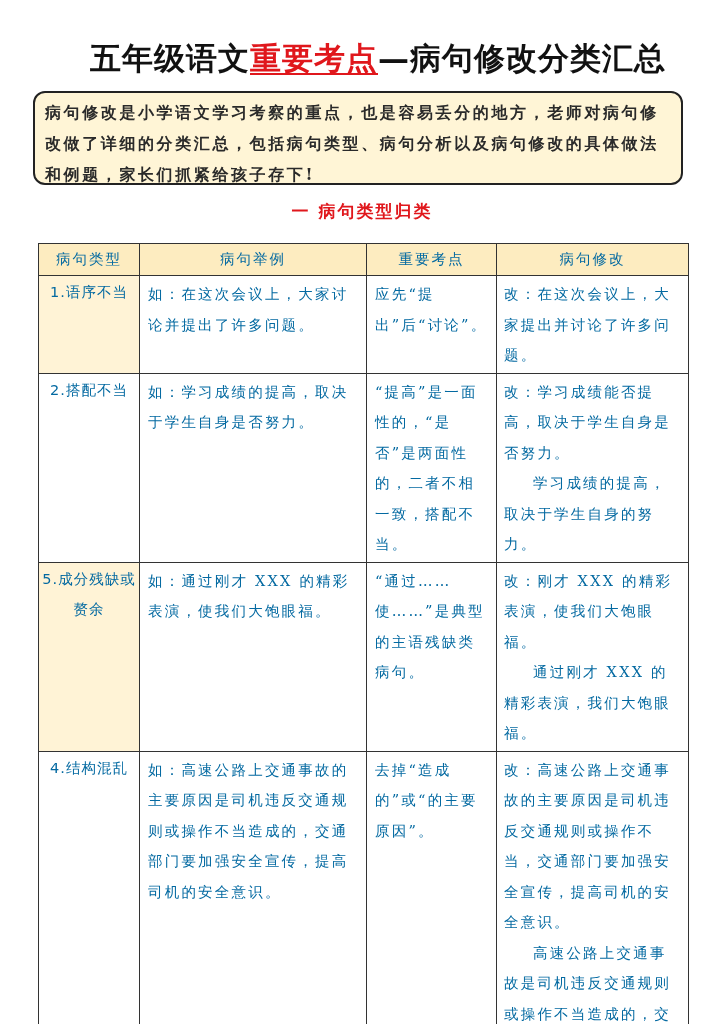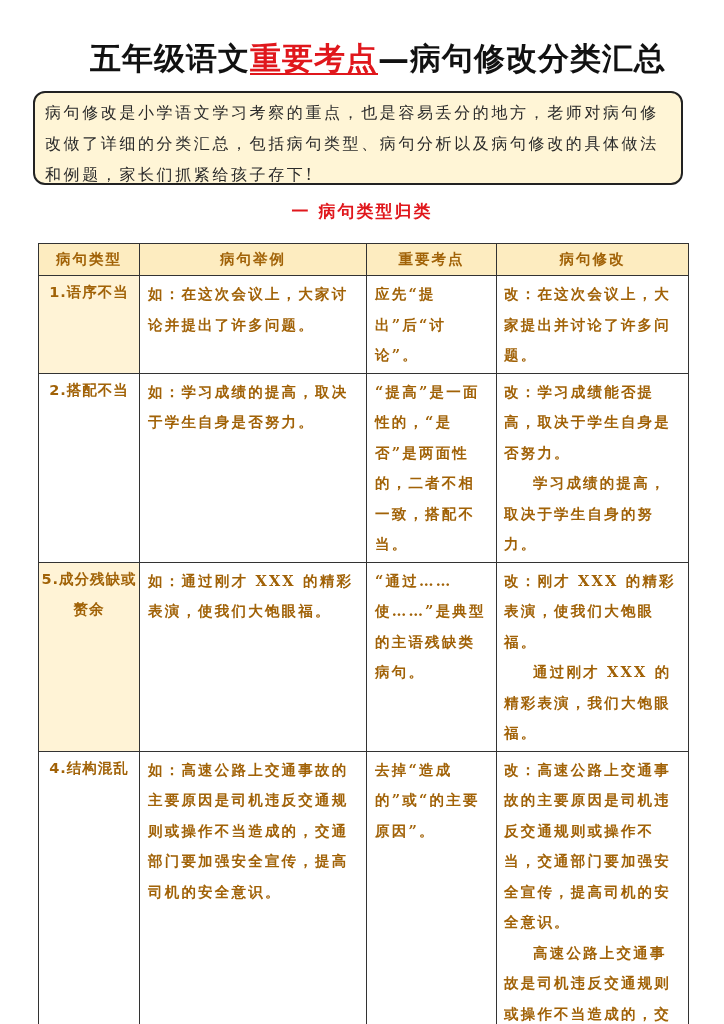--- a/index.html
+++ b/index.html
@@ -13,36 +13,36 @@
     text-align: center; font-size: 31px; font-weight: bold;
     letter-spacing: 1px; color: #111;
     font-family: "DejaVu Sans", "Liberation Sans", sans-serif;
   }
   .title .hl { color: #e0171c; text-decoration: underline; text-decoration-thickness: 2px; text-underline-offset: 4px; }
   .intro {
     position: absolute; left: 33px; top: 91px; width: 622px; height: 80px;
     background: #fff5d6; border: 2.5px solid #222; border-radius: 12px;
     padding: 4px 14px 6px 10px; box-sizing: content-box;
     font-size: 16px; line-height: 31px; letter-spacing: 2.6px;
-    font-weight: normal; color: #2a2a2a;
+    font-weight: bold; color: #2a2a2a;
   }
   .section-title {
     position: absolute; left: 0; top: 200px; width: 724px;
     text-align: center; color: #e0171c; font-size: 17px; font-weight: bold;
     letter-spacing: 2px;
     font-family: "DejaVu Sans", "Liberation Sans", sans-serif;
   }
   table.main {
     position: absolute; left: 38px; top: 243px;
     border-collapse: collapse; table-layout: fixed;
     width: 650px;
   }
   table.main th, table.main td {
     border: 1.5px solid #333; vertical-align: top;
-    font-size: 14.5px; line-height: 30.5px; font-weight: bold; color: #a16207;
+    font-size: 14.5px; line-height: 30.5px; font-weight: normal; color: #0369a1;
   }
   table.main th {
     background: #fdecc0; height: 29px; line-height: 29px;
     text-align: center; font-size: 14.5px; letter-spacing: 2px;
     font-family: "DejaVu Sans", "Liberation Sans", sans-serif;
   }
   td.type {
     background: #fff3d6; text-align: center; vertical-align: middle;
     font-family: "DejaVu Sans", "Liberation Sans", sans-serif;
     font-weight: normal; letter-spacing: 1px; font-size: 14.5px;

